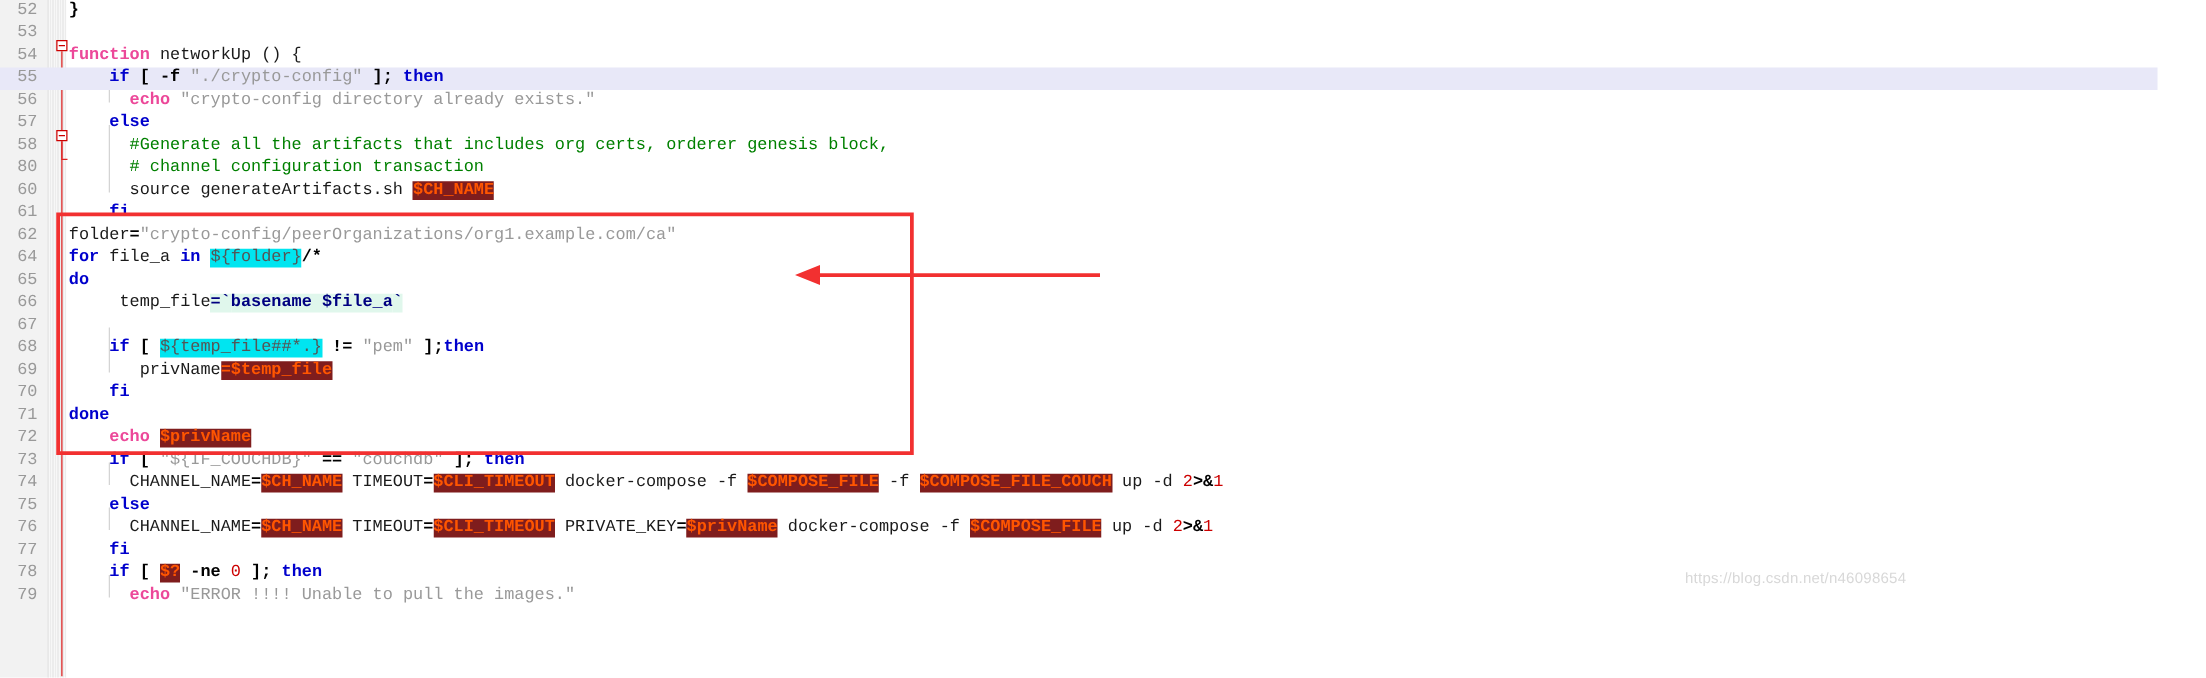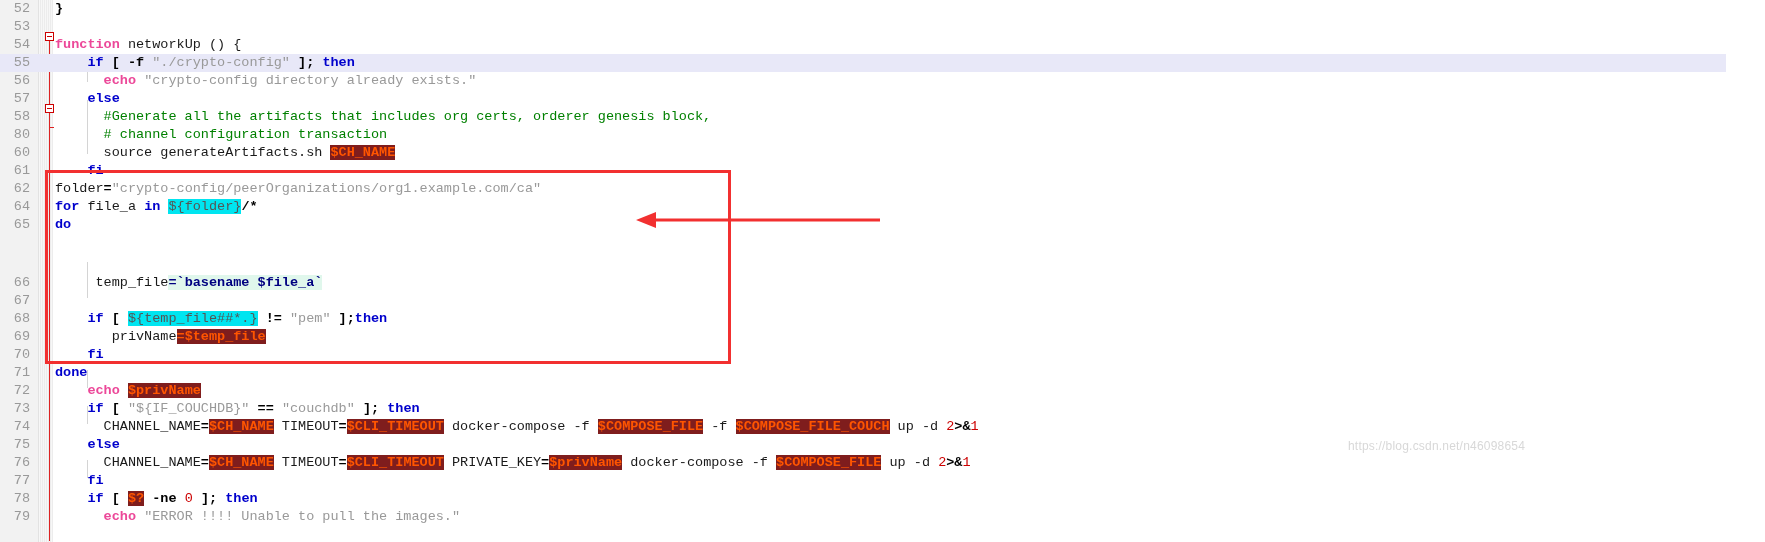--- a/index.html
+++ b/index.html
@@ -122,21 +122,21 @@
       <div class="row hl" style="top: 0px;"><span class="lnum">55</span><span class="code"><span class="plain">    </span><span class="kw">if</span> <span class="op">[</span> <span class="op">-f</span> <span class="str">"./crypto-config"</span> <span class="op">];</span> <span class="kw">then</span></span></div>
       <div class="row" style="top: 0px; padding-left: 32px;"><span class="lnum">56</span><span class="code"><span class="plain">      </span><span class="bi">echo</span> <span class="str">"crypto-config directory already exists."</span></span></div>
       <div class="row" style="top: 0px;"><span class="lnum">57</span><span class="code"><span class="plain">    </span><span class="kw">else</span></span></div>
       <div class="row" style="top: 0px;"><span class="lnum">58</span><span class="code"><span class="plain">      </span><span class="cmt">#Generate all the artifacts that includes org certs, orderer genesis block,</span></span></div>
       <div class="row" style="top: 0px;"><span class="lnum">80</span><span class="code"><span class="plain">      </span><span class="cmt"># channel configuration transaction</span></span></div>
       <div class="row" style="top: 0px;"><span class="lnum">60</span><span class="code"><span class="plain">      source generateArtifacts.sh </span><span class="var">$CH_NAME</span></span></div>
       <div class="row" style="top: 0px;"><span class="lnum">61</span><span class="code"><span class="plain">    </span><span class="kw">fi</span></span></div>
       <div class="row" style="top: 0px;"><span class="lnum">62</span><span class="code"><span class="plain">folder</span><span class="op">=</span><span class="str">"crypto-config/peerOrganizations/org1.example.com/ca"</span></span></div>
       <div class="row" style="top: 0px;"><span class="lnum">64</span><span class="code"><span class="kw">for</span> <span class="plain">file_a</span> <span class="kw">in</span> <span class="cyan">${folder}</span><span class="op">/*</span></span></div>
       <div class="row" style="top: 0px;"><span class="lnum">65</span><span class="code"><span class="kw">do</span></span></div>
-      <div class="row" style="top: 0px; margin-top: 40px;"><span class="lnum">66</span><span class="code"><span class="plain">     temp_file</span><span class="mintb">=`</span><span class="mintb">basename $file_a</span><span class="mintb">`</span></span></div>
+      <div class="row" style="top: 0px;"><span class="lnum">66</span><span class="code"><span class="plain">     temp_file</span><span class="mintb">=`</span><span class="mintb">basename $file_a</span><span class="mintb">`</span></span></div>
       <div class="row" style="top: 0px;"><span class="lnum">67</span><span class="code"></span></div>
       <div class="row" style="top: 0px;"><span class="lnum">68</span><span class="code"><span class="plain">    </span><span class="kw">if</span> <span class="op">[</span> <span class="cyan">${temp_file##*.}</span> <span class="op">!=</span> <span class="str">"pem"</span> <span class="op">];</span><span class="kw">then</span></span></div>
       <div class="row" style="top: 0px;"><span class="lnum">69</span><span class="code"><span class="plain">       privName</span><span class="var">=$temp_file</span></span></div>
       <div class="row" style="top: 0px;"><span class="lnum">70</span><span class="code"><span class="plain">    </span><span class="kw">fi</span></span></div>
       <div class="row" style="top: 0px;"><span class="lnum">71</span><span class="code"><span class="kw">done</span></span></div>
       <div class="row" style="top: 0px;"><span class="lnum">72</span><span class="code"><span class="plain">    </span><span class="bi">echo</span> <span class="var">$privName</span></span></div>
       <div class="row" style="top: 0px;"><span class="lnum">73</span><span class="code"><span class="plain">    </span><span class="kw">if</span> <span class="op">[</span> <span class="str">"${IF_COUCHDB}"</span> <span class="op">==</span> <span class="str">"couchdb"</span> <span class="op">];</span> <span class="kw">then</span></span></div>
       <div class="row" style="top: 0px;"><span class="lnum">74</span><span class="code"><span class="plain">      CHANNEL_NAME</span><span class="op">=</span><span class="var">$CH_NAME</span><span class="plain"> TIMEOUT</span><span class="op">=</span><span class="var">$CLI_TIMEOUT</span><span class="plain"> docker-compose -f </span><span class="var">$COMPOSE_FILE</span><span class="plain"> -f </span><span class="var">$COMPOSE_FILE_COUCH</span><span class="plain"> up -d </span><span class="num">2</span><span class="op">&gt;&amp;</span><span class="num">1</span></span></div>
       <div class="row" style="top: 0px;"><span class="lnum">75</span><span class="code"><span class="plain">    </span><span class="kw">else</span></span></div>
       <div class="row" style="top: 0px;"><span class="lnum">76</span><span class="code"><span class="plain">      CHANNEL_NAME</span><span class="op">=</span><span class="var">$CH_NAME</span><span class="plain"> TIMEOUT</span><span class="op">=</span><span class="var">$CLI_TIMEOUT</span><span class="plain"> PRIVATE_KEY</span><span class="op">=</span><span class="var">$privName</span><span class="plain"> docker-compose -f </span><span class="var">$COMPOSE_FILE</span><span class="plain"> up -d </span><span class="num">2</span><span class="op">&gt;&amp;</span><span class="num">1</span></span></div>
@@ -145,15 +145,15 @@
       <div class="row" style="top: 0px;"><span class="lnum">79</span><span class="code"><span class="plain">      </span><span class="bi">echo</span> <span class="str">"ERROR !!!! Unable to pull the images."</span></span></div>
     </div>
 
   <div class="annot-box" style="left:45px;top:170px;width:686px;height:194px;"></div>
 
   <svg class="annot-arrow" style="left:630px;top:206px;" width="260" height="28">
     <line x1="250" y1="14" x2="22" y2="14" stroke="#f23030" stroke-width="3"></line>
     <polygon points="6,14 26,6 26,22" fill="#f23030"></polygon>
   </svg>
 
-  <div class="watermark" style="left:1348px;top:439px;">https://blog.csdn.net/n46098654</div>
+  <div class="watermark" style="left:1348px;top:455px;">https://blog.csdn.net/n46098654</div>
 
 </div>
 
 </body></html>

